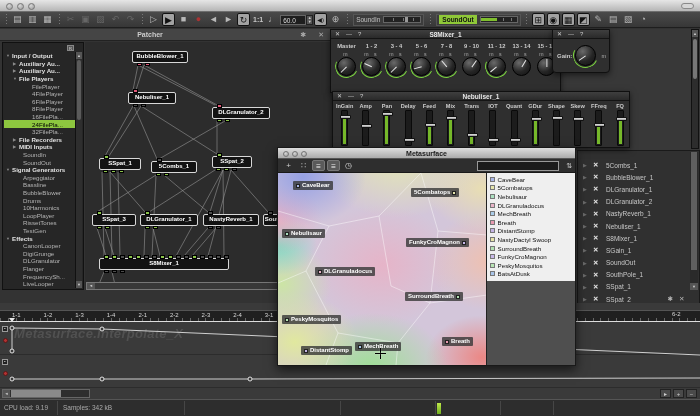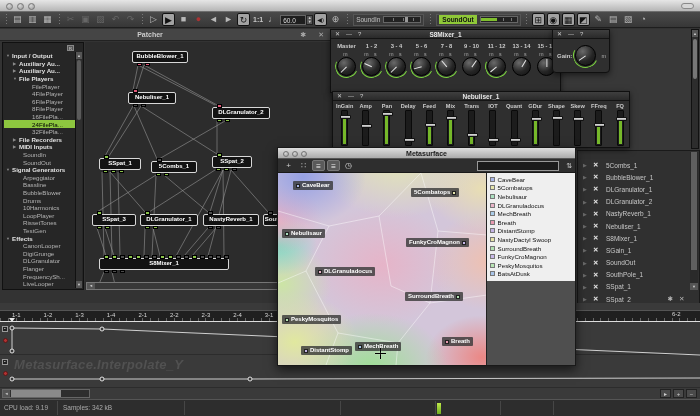--- a/index.html
+++ b/index.html
@@ -600,21 +600,21 @@
   <span id="ruler-62">6-2</span>
   <span id="playhead"></span>
   <div id="autom-topline"></div>
 
   <div class="lane" style="top:19px"></div>
   <div class="lane" style="top:52px"></div>
   <span class="gutcheck" style="top:23px">▪</span>
   <span class="gutrec" style="top:35px"></span>
   <span class="gutcheck" style="top:56px">▪</span>
   <span class="gutrec" style="top:68px"></span>
-  <div class="ghost" style="top:54px">Metasurface.Interpolate_Y</div>
+  <div class="ghost" style="top:23px">Metasurface.Interpolate_X</div>
 
   <svg id="autom-svg" width="700" height="96">
     <polyline fill="none" stroke="#cfcfcf" stroke-width="1" points="12,25 102,26 700,52"></polyline>
     <polyline fill="none" stroke="#cfcfcf" stroke-width="1" points="12,25 12,48"></polyline>
     <polyline fill="none" stroke="#cfcfcf" stroke-width="1" points="12,76 102,76 250,76 700,75"></polyline>
     <g id="autom-pts">
         <circle cx="12" cy="25" r="2" fill="#3a3a3a" stroke="#e2e2e2" stroke-width="1"></circle>
         <circle cx="102" cy="26" r="2" fill="#3a3a3a" stroke="#e2e2e2" stroke-width="1"></circle>
         <circle cx="12" cy="48" r="2" fill="#3a3a3a" stroke="#e2e2e2" stroke-width="1"></circle>
         <circle cx="12" cy="76" r="2" fill="#3a3a3a" stroke="#e2e2e2" stroke-width="1"></circle>

